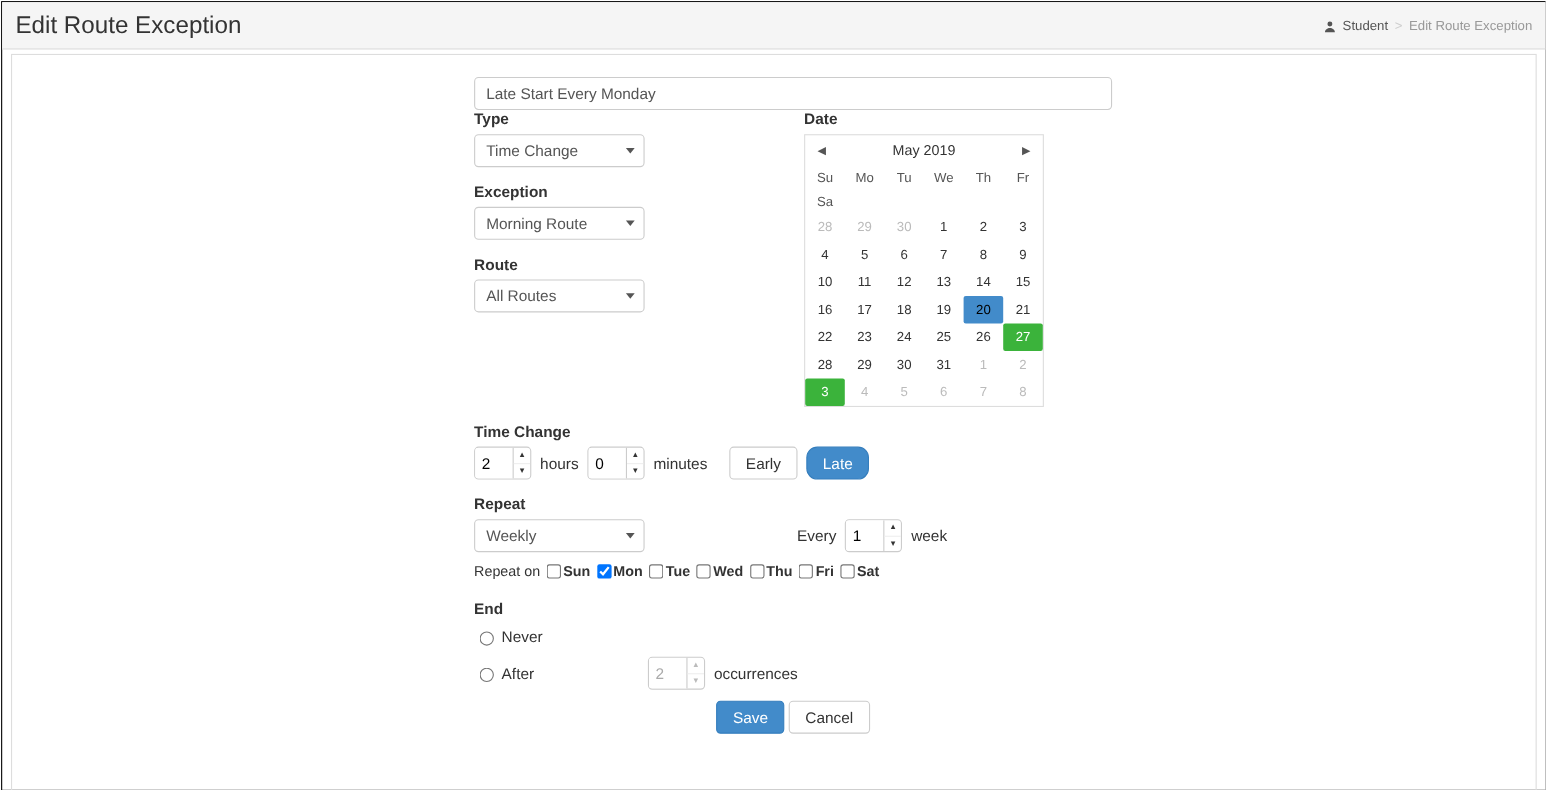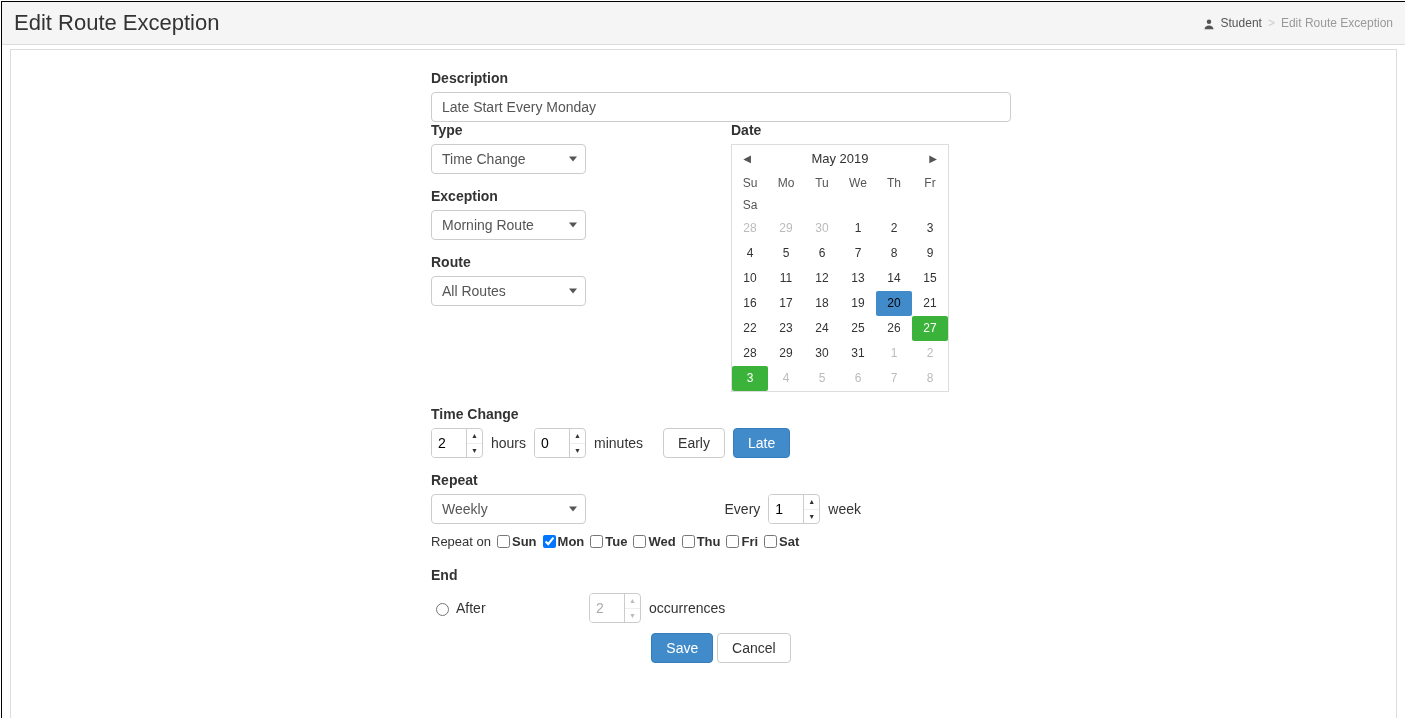--- a/index.html
+++ b/index.html
@@ -182,20 +182,21 @@
   }
   .btn.primary {
     background: #428bca;
     border-color: #357ebd;
     color: #fff;
   }
   .btn.selected {
     background: #428bca;
     border-color: #357ebd;
     color: #fff;
+    border-radius: 10px;
   }
   .repeat-days {
     font-size: 13px;
     margin-top: 10px;
     display: flex;
     align-items: center;
     gap: 6px;
     flex-wrap: wrap;
   }
   .repeat-days label { font-weight: bold; display: inline-flex; align-items: center; gap: 2px;}
@@ -262,21 +263,20 @@
       </span>
       <a href="#">Student</a>
       <span class="sep">&gt;</span>
       <span>Edit Route Exception</span>
     </div>
   </div>
 
   <div class="panel">
     <div class="form-area">
 
-      <div class="form-label">Description</div>
       <input class="text-input" type="text" value="Late Start Every Monday" style="">
 
       <div class="row2">
         <div class="col-left">
           <div class="form-label">Type</div>
           <div class="dropdown">
             <span>Time Change</span>
             <span class="caret"></span>
           </div>
 
@@ -429,20 +429,26 @@
             <span>Fri</span>
           </label>
           <label>
             <input type="checkbox" style="">
             <span>Sat</span>
           </label>
         </div>
 
       <div class="form-label" style="margin-top:18px">End</div>
 
+      <div class="end-row">
+        <div class="radio-col">
+          <input type="radio" name="end" style="">
+          <span>Never</span>
+        </div>
+      </div>
 
 
       <div class="end-row">
         <div class="radio-col">
           <input type="radio" name="end" style="">
           <span>After</span>
         </div>
         <div class="spinner disabled">
           <input type="text" disabled="" value="2" style="">
           <div class="spin-btns">

